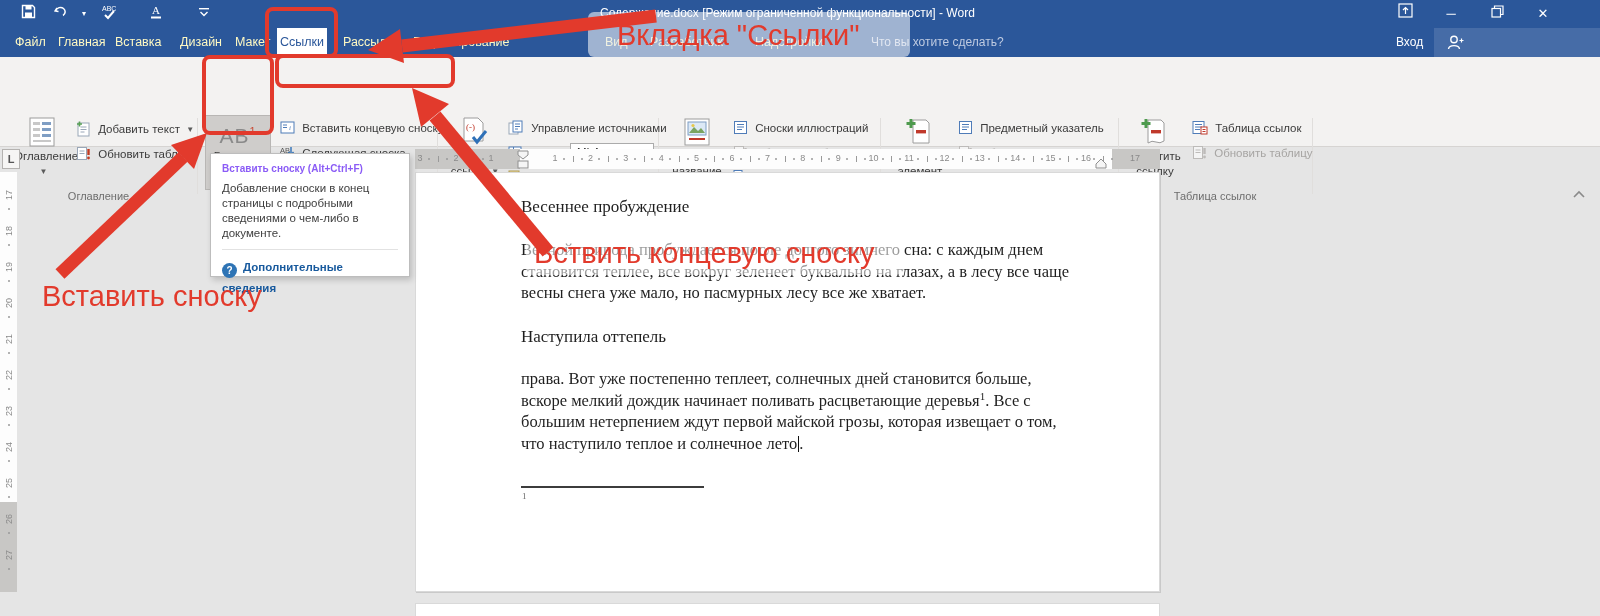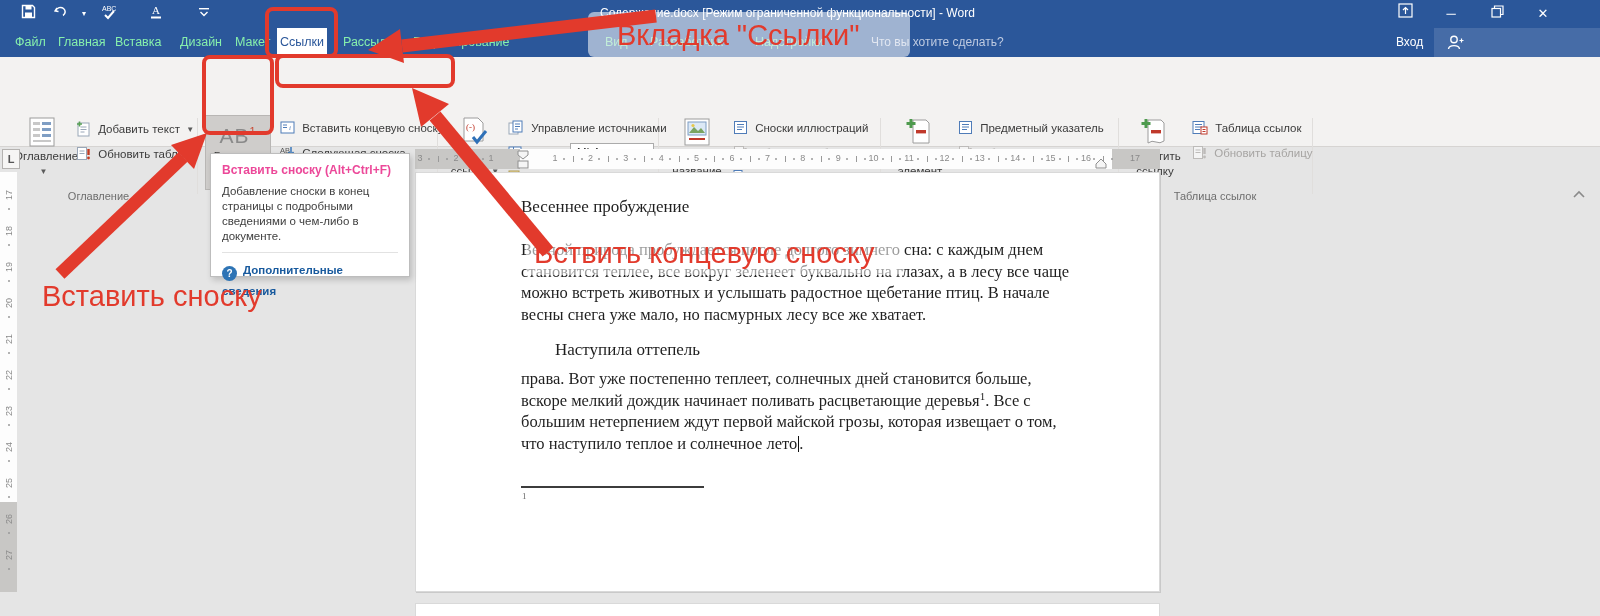--- a/index.html
+++ b/index.html
@@ -6,21 +6,21 @@
   #app{position:relative;width:1600px;height:616px;overflow:hidden;
        font-family:"Liberation Sans","DejaVu Sans",sans-serif;background:#e5e5e5;}
   .abs{position:absolute;}
   
   #titlebar{left:0;top:0;width:1600px;height:28px;background:#2b579a;color:#fff;}
   .qat-ic{top:4px;width:20px;height:20px;color:#fff;text-align:center;font-size:14px;line-height:20px;}
   #win-title{top:6px;font-size:12px;color:#fff;white-space:nowrap;}
   .winbtn{top:0;width:34px;height:28px;text-align:center;line-height:28px;font-size:13px;color:#fff;}
   
   #tabrow{left:0;top:28px;width:1600px;height:29px;background:#2b579a;}
-  .tab{top:0;height:29px;line-height:29px;color:#86efac;font-size:12.5px;white-space:nowrap;}
+  .tab{top:0;height:29px;line-height:29px;color:#fef9c3;font-size:12.5px;white-space:nowrap;}
   .tab.faint{opacity:.85;}
   #tab-active{top:0;height:29px;background:#fff;color:#2b579a;text-align:center;line-height:29px;font-size:12.5px;}
   #tellme{top:0;height:29px;line-height:29px;color:#bfcbe1;font-size:12px;white-space:nowrap;}
   #share-box{left:1434px;top:0;width:166px;height:29px;background:rgba(255,255,255,0.13);}
   #signin{top:0;height:29px;line-height:29px;color:#fff;font-size:12px;}
   
   #ribbon{left:0;top:57px;width:1600px;height:90px;background:#f3f2f1;border-bottom:1px solid #d6d4d2;box-sizing:border-box;}
   .gdiv{top:61px;width:1px;height:76px;background:#e0dedc;}
   .glabel{top:133px;height:13px;font-size:11px;color:#6e6e6e;text-align:center;white-space:nowrap;}
   .rbtn{height:20px;white-space:nowrap;font-size:11.5px;color:#3b3b3b;cursor:default;}
@@ -49,30 +49,30 @@
   .vnum{position:absolute;left:1px;width:15px;text-align:center;font-size:9px;color:#8a8a8a;transform:rotate(-90deg);}
   .vdot{position:absolute;left:8px;width:2px;height:2px;background:#9a9a9a;border-radius:50%;}
   
   #page1{left:415px;top:172px;width:745px;height:420px;background:#fff;border:1px solid #d9d9d9;box-sizing:border-box;
          box-shadow:1px 1px 0 #c9c9c9;}
   #page2{left:415px;top:603px;width:745px;height:13px;background:#fff;border:1px solid #d9d9d9;border-bottom:none;box-sizing:border-box;}
   .docserif{font-family:"Liberation Serif","DejaVu Serif",serif;color:#1f1f1f;}
   .dline{display:block;white-space:nowrap;}
   #doc-h1{left:105px;top:24px;font-size:17px;}
   #doc-p1{left:105px;top:66px;font-size:16.5px;line-height:21.7px;}
-  #doc-h2{left:105px;top:167px;font-size:17px;margin-left:34px;}
+  #doc-h2{left:105px;top:154px;font-size:17px;}
   #doc-p2{left:105px;top:195px;font-size:16.5px;line-height:21.7px;}
   #fn-sep{left:105px;top:313px;width:183px;height:0;border-top:2px solid #3c3c3c;}
   #fn-mark{left:106px;top:318px;font-size:9px;color:#6a6a6a;font-family:"Liberation Serif",serif;}
   #doc-cursor{display:inline-block;width:1px;height:16px;background:#111;vertical-align:-3px;margin-left:1px;}
   sup.ref{font-size:11px;vertical-align:super;line-height:0;}
   
   #tooltip{left:210px;top:153px;width:200px;height:124px;background:#fff;border:1px solid #bdbdbd;box-sizing:border-box;
            box-shadow:2px 3px 6px rgba(0,0,0,0.18);padding:9px 11px;z-index:40;}
-  #tooltip h4{margin:0 4px 7px 0;font-size:12px;color:#ec4899;}
+  #tooltip h4{margin:0 4px 7px 0;font-size:10px;color:#8b5cf6;}
   #tooltip p{margin:0;font-size:11.5px;color:#404040;line-height:15px;}
   #tt-divider{margin:8px 0 7px 0;border-top:1px solid #e2e2e2;}
   #tt-link{font-size:11.5px;color:#17599d;font-weight:bold;}
   #tt-q{display:inline-block;width:15px;height:15px;border-radius:50%;background:#2e74b5;color:#fff;font-size:10px;
         text-align:center;line-height:15px;font-weight:bold;margin-right:6px;vertical-align:-3px;}
   
   .ann-bg{background:rgba(255,255,255,0.55);border-radius:6px;z-index:48;}
   .ann-text{color:#e23a2c;font-size:29px;white-space:nowrap;z-index:52;font-family:"Liberation Sans",sans-serif;}
   .ann-rect{border:4px solid #e23a2c;border-radius:8px;box-sizing:border-box;z-index:51;}
   #arrows{left:0;top:0;width:1600px;height:616px;z-index:50;pointer-events:none;}
@@ -475,21 +475,20 @@
       <span class="vdot" style="top: 360px;"></span>
       <span class="vnum" style="top: 378px;">27</span>
       <span class="vdot" style="top: 396px;"></span>
     </div>
 
   <div id="page1" class="abs">
     <div id="doc-h1" class="abs docserif">Весеннее пробуждение</div>
     <div id="doc-p1" class="abs docserif">
       <span class="dline">Весной природа пробуждается после долгого зимнего сна: с каждым днем</span>
       <span class="dline">становится теплее, все вокруг зеленеет буквально на глазах, а в лесу все чаще</span>
-      <span class="dline">можно встреть животных и услышать радостное щебетание птиц. В начале</span>
       <span class="dline">весны снега уже мало, но пасмурных лесу все же хватает.</span>
     </div>
     <div id="doc-h2" class="abs docserif">Наступила оттепель</div>
     <div id="doc-p2" class="abs docserif">
       <span class="dline">права. Вот уже постепенно теплеет, солнечных дней становится больше,</span>
       <span class="dline"><span>вскоре мелкий дождик начинает поливать расцветающие деревья</span><sup class="ref">1</sup><span>. Все с</span></span>
       <span class="dline">большим нетерпением ждут первой майской грозы, которая извещает о том,</span>
       <span class="dline"><span>что наступило теплое и солнечное лето</span><span id="doc-cursor"></span><span>.</span></span>
     </div>
     <div id="fn-sep" class="abs"></div>

